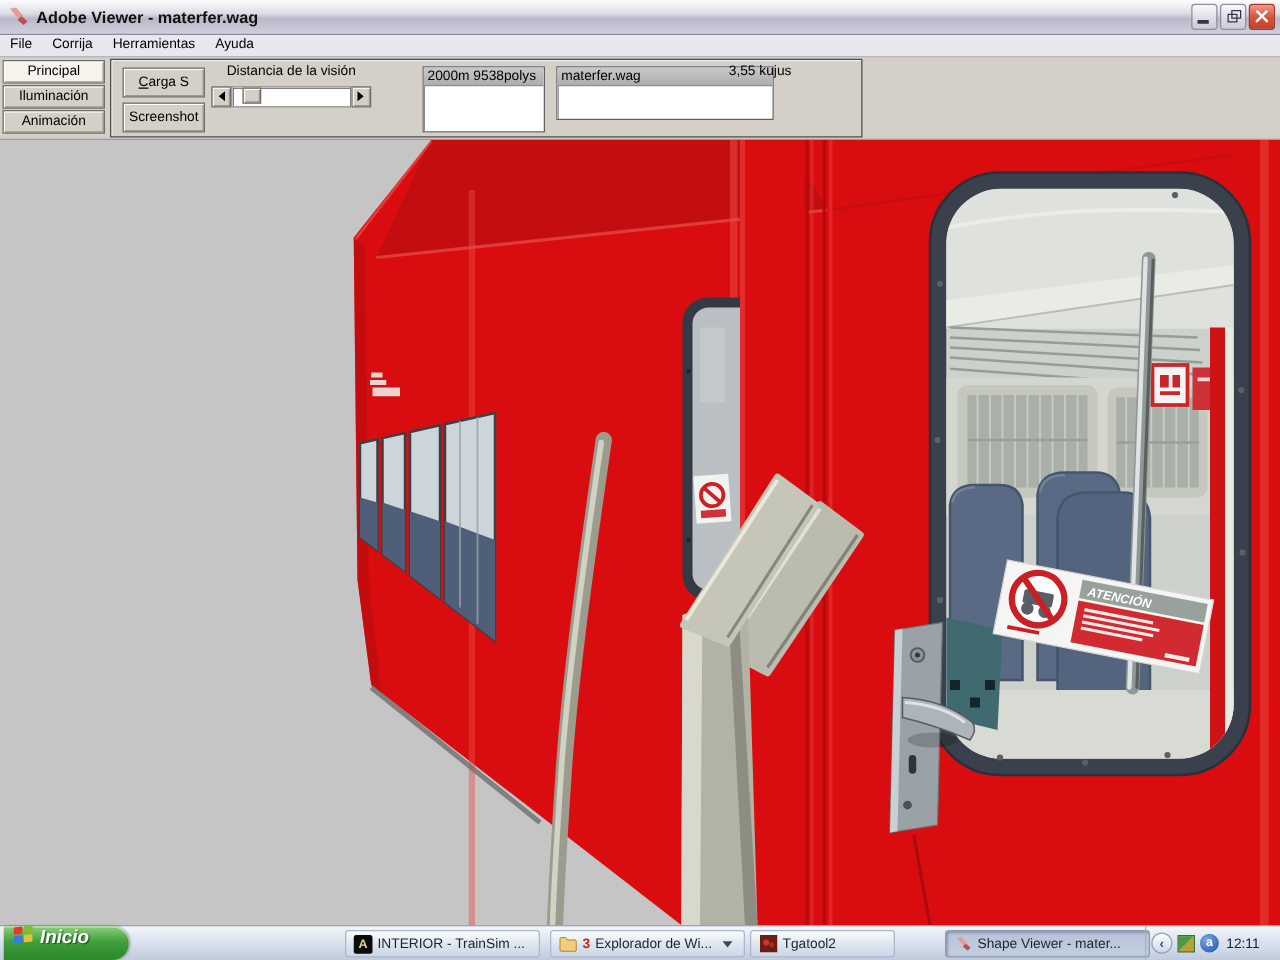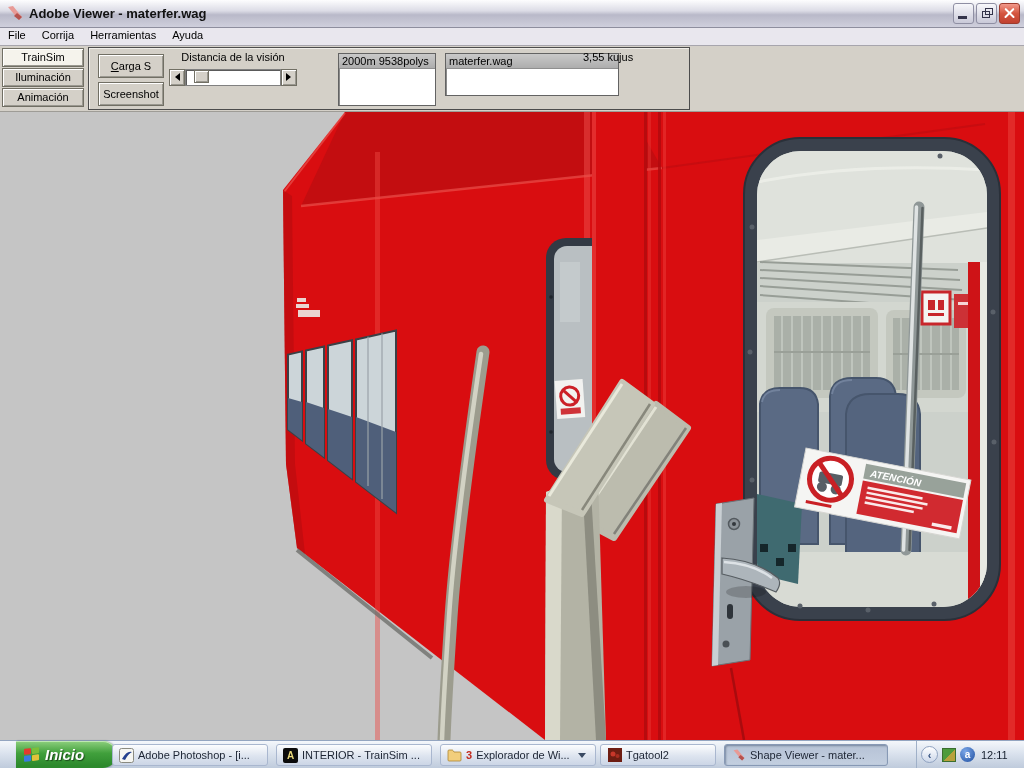--- a/index.html
+++ b/index.html
@@ -51,23 +51,23 @@
   .lbsel{background:linear-gradient(180deg,#c9c9c9,#adadad);color:#000;padding:1px 3px;border-bottom:1px solid #8f8f8f;white-space:nowrap;}
   .stats{position:absolute;left:494px;top:3px;white-space:nowrap;}
 
   
   .viewport{height:628px;position:relative;background:#c5c5c5;}
   .viewport svg{display:block;}
 
   
   .taskbar{height:28px;background:linear-gradient(180deg,#f4f7fb 0%,#dbe3ee 45%,#bfcbdc 100%);
     border-top:1px solid #93a5c0;position:relative;box-sizing:border-box;}
-  .startbtn{position:absolute;left:16px;top:0;height:27px;width:100px;border-radius:0 13px 13px 0;
+  .startbtn{position:absolute;left:3px;top:0;height:27px;width:100px;border-radius:0 13px 13px 0;
     background:linear-gradient(180deg,#8ed07e 0%,#41a03c 45%,#2d8a2d 90%);box-shadow:inset 0 1px 0 #bfe8b2, 1px 0 2px rgba(0,0,0,.35);
-    display:flex;align-items:center;gap:5px;padding-left:8px;box-sizing:border-box;}
+    display:flex;align-items:flex-start;gap:5px;padding-left:8px;box-sizing:border-box;}
   .startlabel{color:#fff;font-weight:bold;font-style:italic;font-size:15px;text-shadow:1px 1px 1px rgba(0,0,0,.5);}
   .flag{width:16px;height:14px;display:grid;grid-template-columns:7px 7px;grid-template-rows:6px 6px;gap:1px;transform:skewY(-6deg);}
   .flag span{border-radius:1px;}
   .tbtn{position:absolute;top:3px;height:22px;border-radius:3px;border:1px solid #a9b7cf;
     background:linear-gradient(180deg,#fcfdfe,#dde4ef 55%,#ccd6e6);display:flex;align-items:center;gap:4px;
     padding:0 6px;font-size:11px;color:#1c2433;box-sizing:border-box;white-space:nowrap;overflow:hidden;}
   .tbtn.active{background:linear-gradient(180deg,#b6c2d6,#c3cfe0);border-color:#8799b5;box-shadow:inset 1px 1px 2px rgba(40,60,90,.45);}
   .tico{width:15px;height:15px;flex:0 0 auto;display:flex;align-items:center;justify-content:center;}
   .count3{color:#c22a1e;font-weight:bold;}
   .ddarrow{width:0;height:0;border:4px solid transparent;border-top:5px solid #3a4a63;margin-left:4px;margin-top:4px;}
@@ -106,21 +106,21 @@
   </div>
 
   <div class="menubar">
     <span class="menuitem">File</span>
     <span class="menuitem">Corrija</span>
     <span class="menuitem">Herramientas</span>
     <span class="menuitem">Ayuda</span>
   </div>
 
   <div class="toolrow">
-    <div class="tab active" style="top:2px">TrainSim</div>
+    <div class="tab active" style="top:2px">Principal</div>
     <div class="tab" style="top:22px">Iluminación</div>
     <div class="tab" style="top:42px">Animación</div>
 
     <div class="groupbox">
       <div class="cbtn" style="top:6px">
           <span><span class="accel">C</span><span>arga S</span></span>
         </div>
       <div class="cbtn" style="top:34px">Screenshot</div>
 
       <div class="dlabel">Distancia de la visión</div>
@@ -362,29 +362,20 @@
     <div class="startbtn">
       <span class="flag">
         <span style="background:#e23a2e"></span>
           <span style="background:#7bbf3a"></span>
         <span style="background:#3a7be2"></span>
           <span style="background:#e2c23a"></span>
       </span>
       <span class="startlabel">Inicio</span>
     </div>
 
-    <div class="tbtn" style="left:112px;width:156px">
-      <span class="tico">
-        <svg width="15" height="15" viewBox="0 0 15 15">
-            <rect x="0.5" y="0.5" width="14" height="14" rx="2" fill="#f6f6f2" stroke="#8a8a80"></rect>
-            <path d="M3,11 Q8,2 13,4 Q9,6 6,12 Z" fill="#25418f"></path>
-          </svg>
-      </span>
-      <span>Adobe Photoshop - [i...</span>
-    </div>
 
     <div class="tbtn" style="left:276px;width:156px">
       <span class="tico" style="background:#0b0b0b;color:#e8d87a;font-weight:bold;font-size:10px;border-radius:2px">A</span>
       <span>INTERIOR - TrainSim ...</span>
     </div>
 
     <div class="tbtn" style="left:440px;width:156px">
       <span class="tico">
         <svg width="15" height="13" viewBox="0 0 15 13">
             <path d="M1,3 L1,11 Q1,12 2,12 L13,12 Q14,12 14,11 L14,4 Q14,3 13,3 L7,3 L6,1.5 Q5.7,1 5,1 L2,1 Q1,1 1,2 Z" fill="#f2ce7c" stroke="#ad8530" stroke-width="0.8"></path>
@@ -399,21 +390,21 @@
       <span class="tico">
         <svg width="14" height="14" viewBox="0 0 14 14">
             <rect width="14" height="14" fill="#6e1d12"></rect>
             <circle cx="5" cy="6" r="2.5" fill="#c8372a"></circle>
             <circle cx="9.5" cy="8" r="2" fill="#a82d20"></circle>
           </svg>
       </span>
       <span>Tgatool2</span>
     </div>
 
-    <div class="tbtn active" style="left:724px;width:164px">
+    <div class="tbtn active" style="left:756px;width:164px">
       <span class="tico">
         <svg width="14" height="14" viewBox="0 0 18 18">
             <path d="M2,3 L7,2 L16,13 L13,16 Z" fill="#e89a96"></path>
             <path d="M11,9 L16,13 L13,16 L8,12 Z" fill="#b5524e"></path>
           </svg>
       </span>
       <span>Shape Viewer - mater...</span>
     </div>
 
     <div class="tray">

